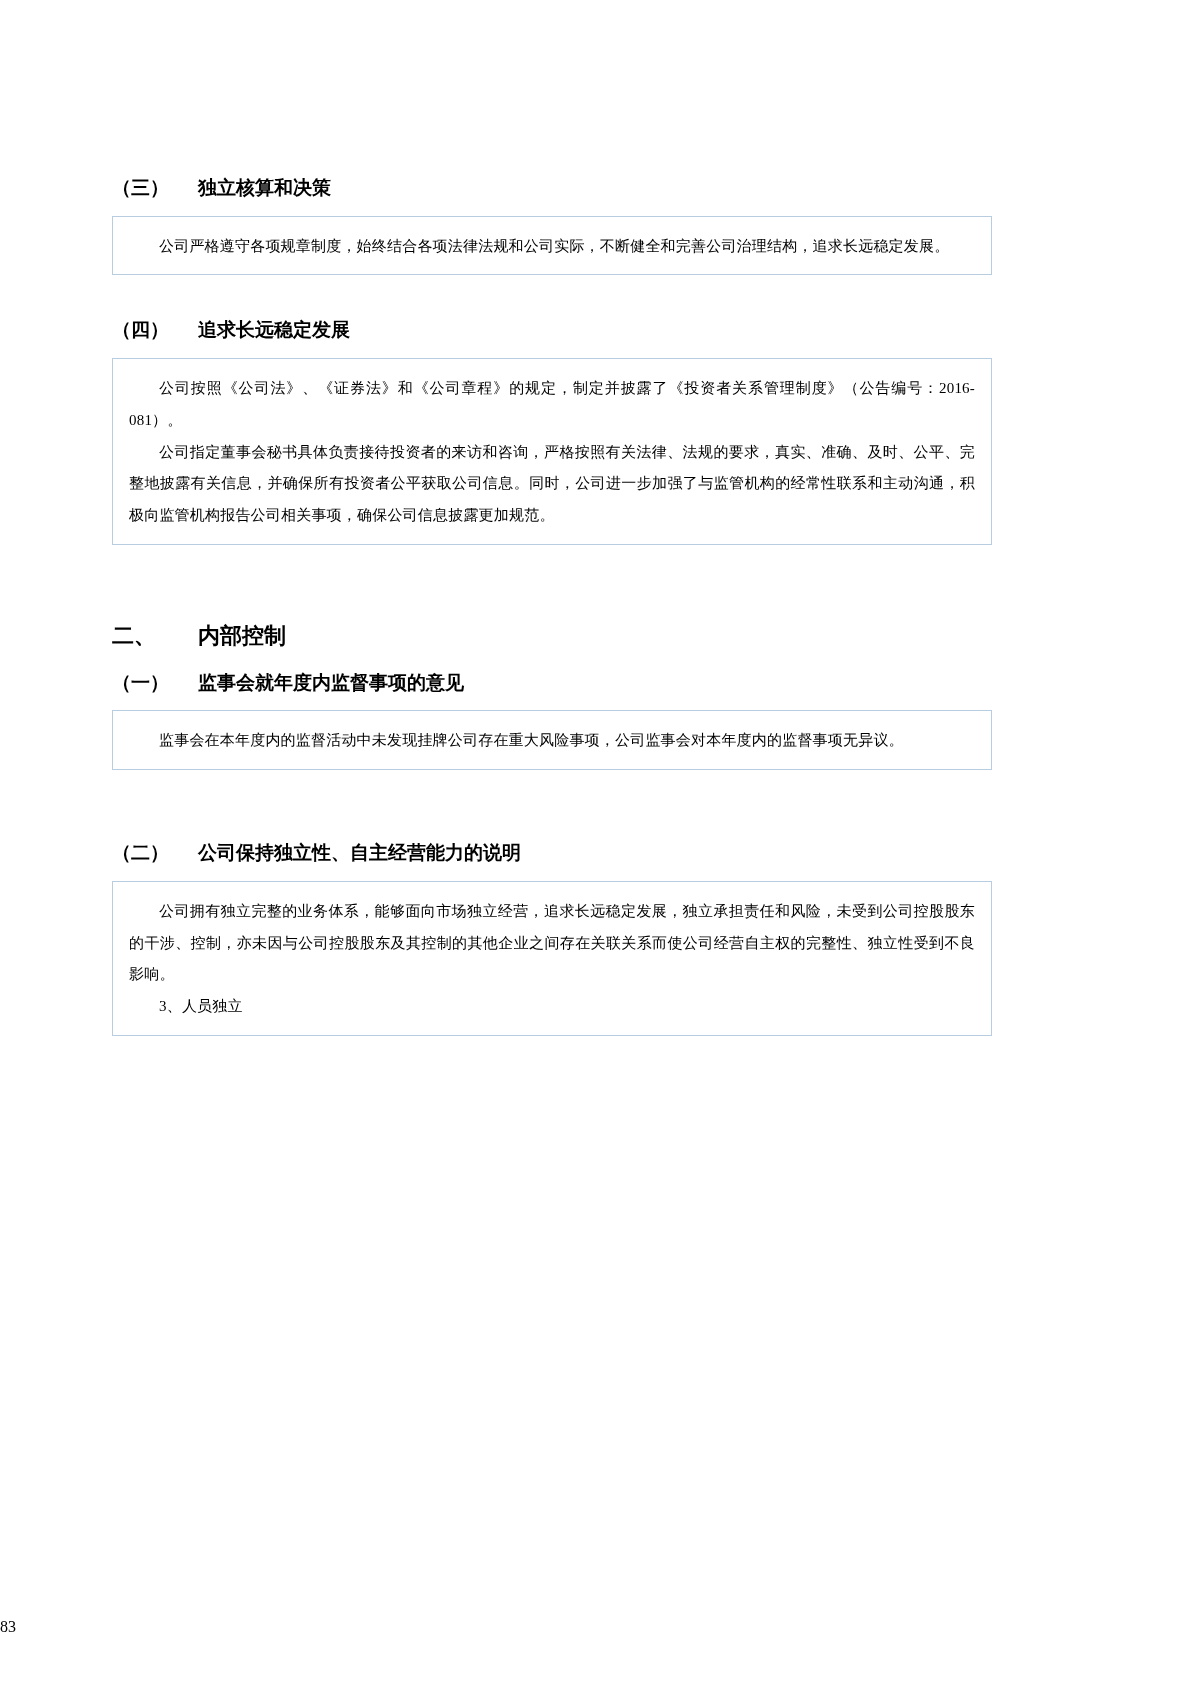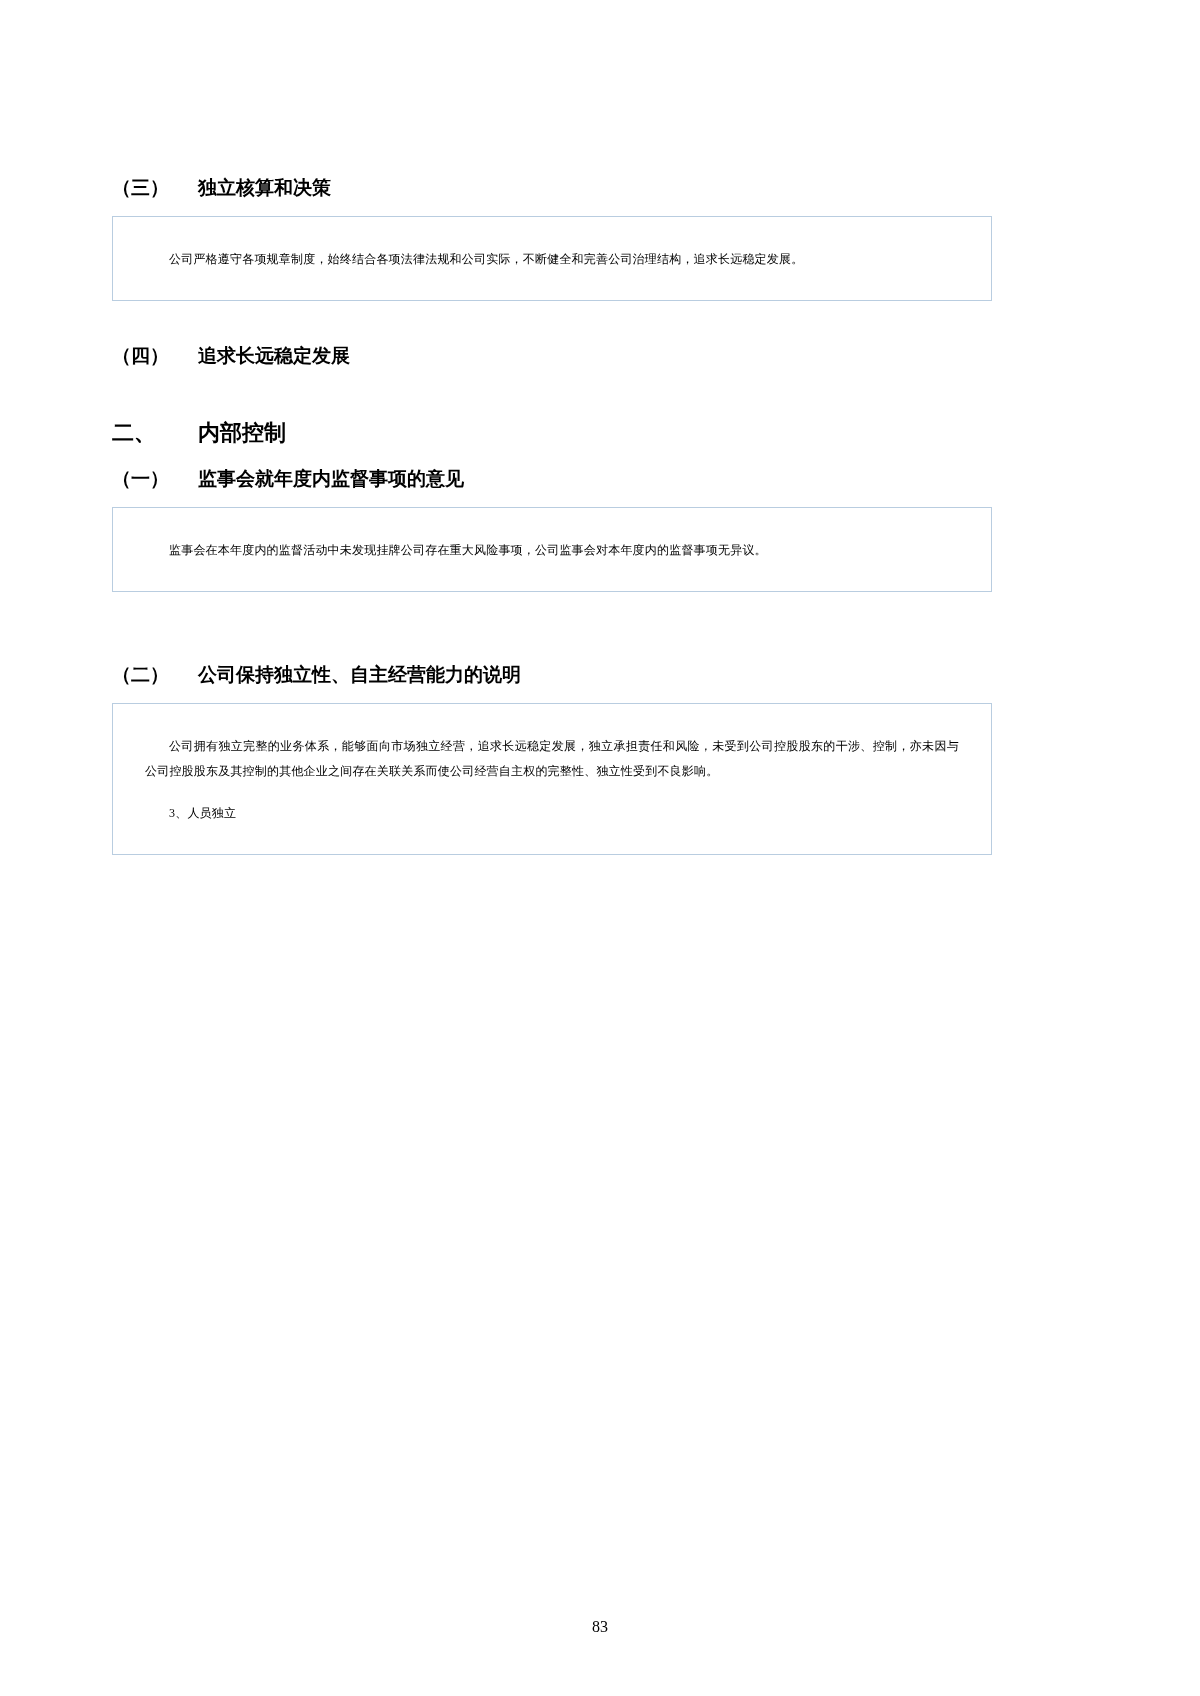--- a/index.html
+++ b/index.html
@@ -49,35 +49,34 @@
     width: 86px;
     flex: 0 0 86px;
   }
   .box {
     border: 1px solid #b9cde0;
     box-sizing: border-box;
     padding: 14px 16px 12px 16px;
     margin-bottom: 42px;
   }
   .box p {
-    margin: 16px;
-    font-size: 12px;
+    margin: 0;
+    font-size: 15px;
     line-height: 2.12;
     text-align: justify;
     text-indent: 2em;
     letter-spacing: 0.2px;
   }
   .spacer-lg { height: 28px; }
   .gap-before-main { height: 34px; }
   .page-number {
     position: absolute;
     bottom: 60px;
     left: 0;
     width: 100%;
-    text-align: center;
     font-size: 16px;
     font-family: "Liberation Serif", serif;
   }
 </style>
 </head>
 <body>
 
 <div class="page">
   <div class="content">
 
@@ -88,20 +87,24 @@
 
     <div class="box">
       <p>公司严格遵守各项规章制度，始终结合各项法律法规和公司实际，不断健全和完善公司治理结构，追求长远稳定发展。</p>
     </div>
 
     <h2 class="heading-sub">
       <span class="num">（四）</span>
       <span>追求长远稳定发展</span>
     </h2>
 
+    <div class="box">
+      <p>公司按照《公司法》、《证券法》和《公司章程》的规定，制定并披露了《投资者关系管理制度》（公告编号：2016-081）。</p>
+      <p>公司指定董事会秘书具体负责接待投资者的来访和咨询，严格按照有关法律、法规的要求，真实、准确、及时、公平、完整地披露有关信息，并确保所有投资者公平获取公司信息。同时，公司进一步加强了与监管机构的经常性联系和主动沟通，积极向监管机构报告公司相关事项，确保公司信息披露更加规范。</p>
+    </div>
 
     <div class="gap-before-main"></div>
 
     <h1 class="heading-main">
       <span class="num">二、</span>
       <span>内部控制</span>
     </h1>
 
     <h2 class="heading-sub">
       <span class="num">（一）</span>

